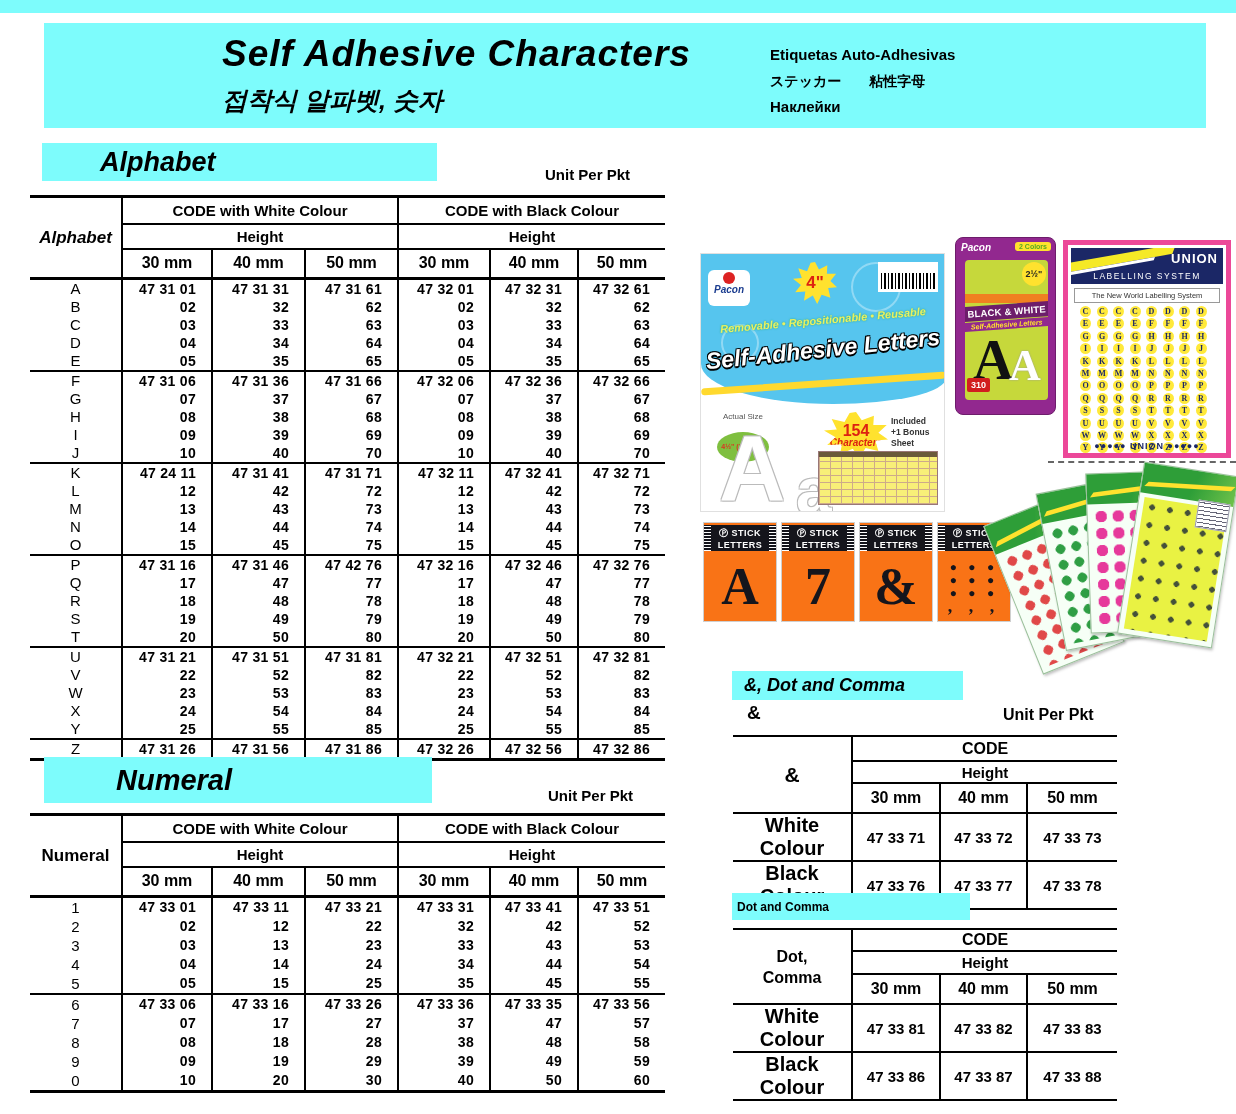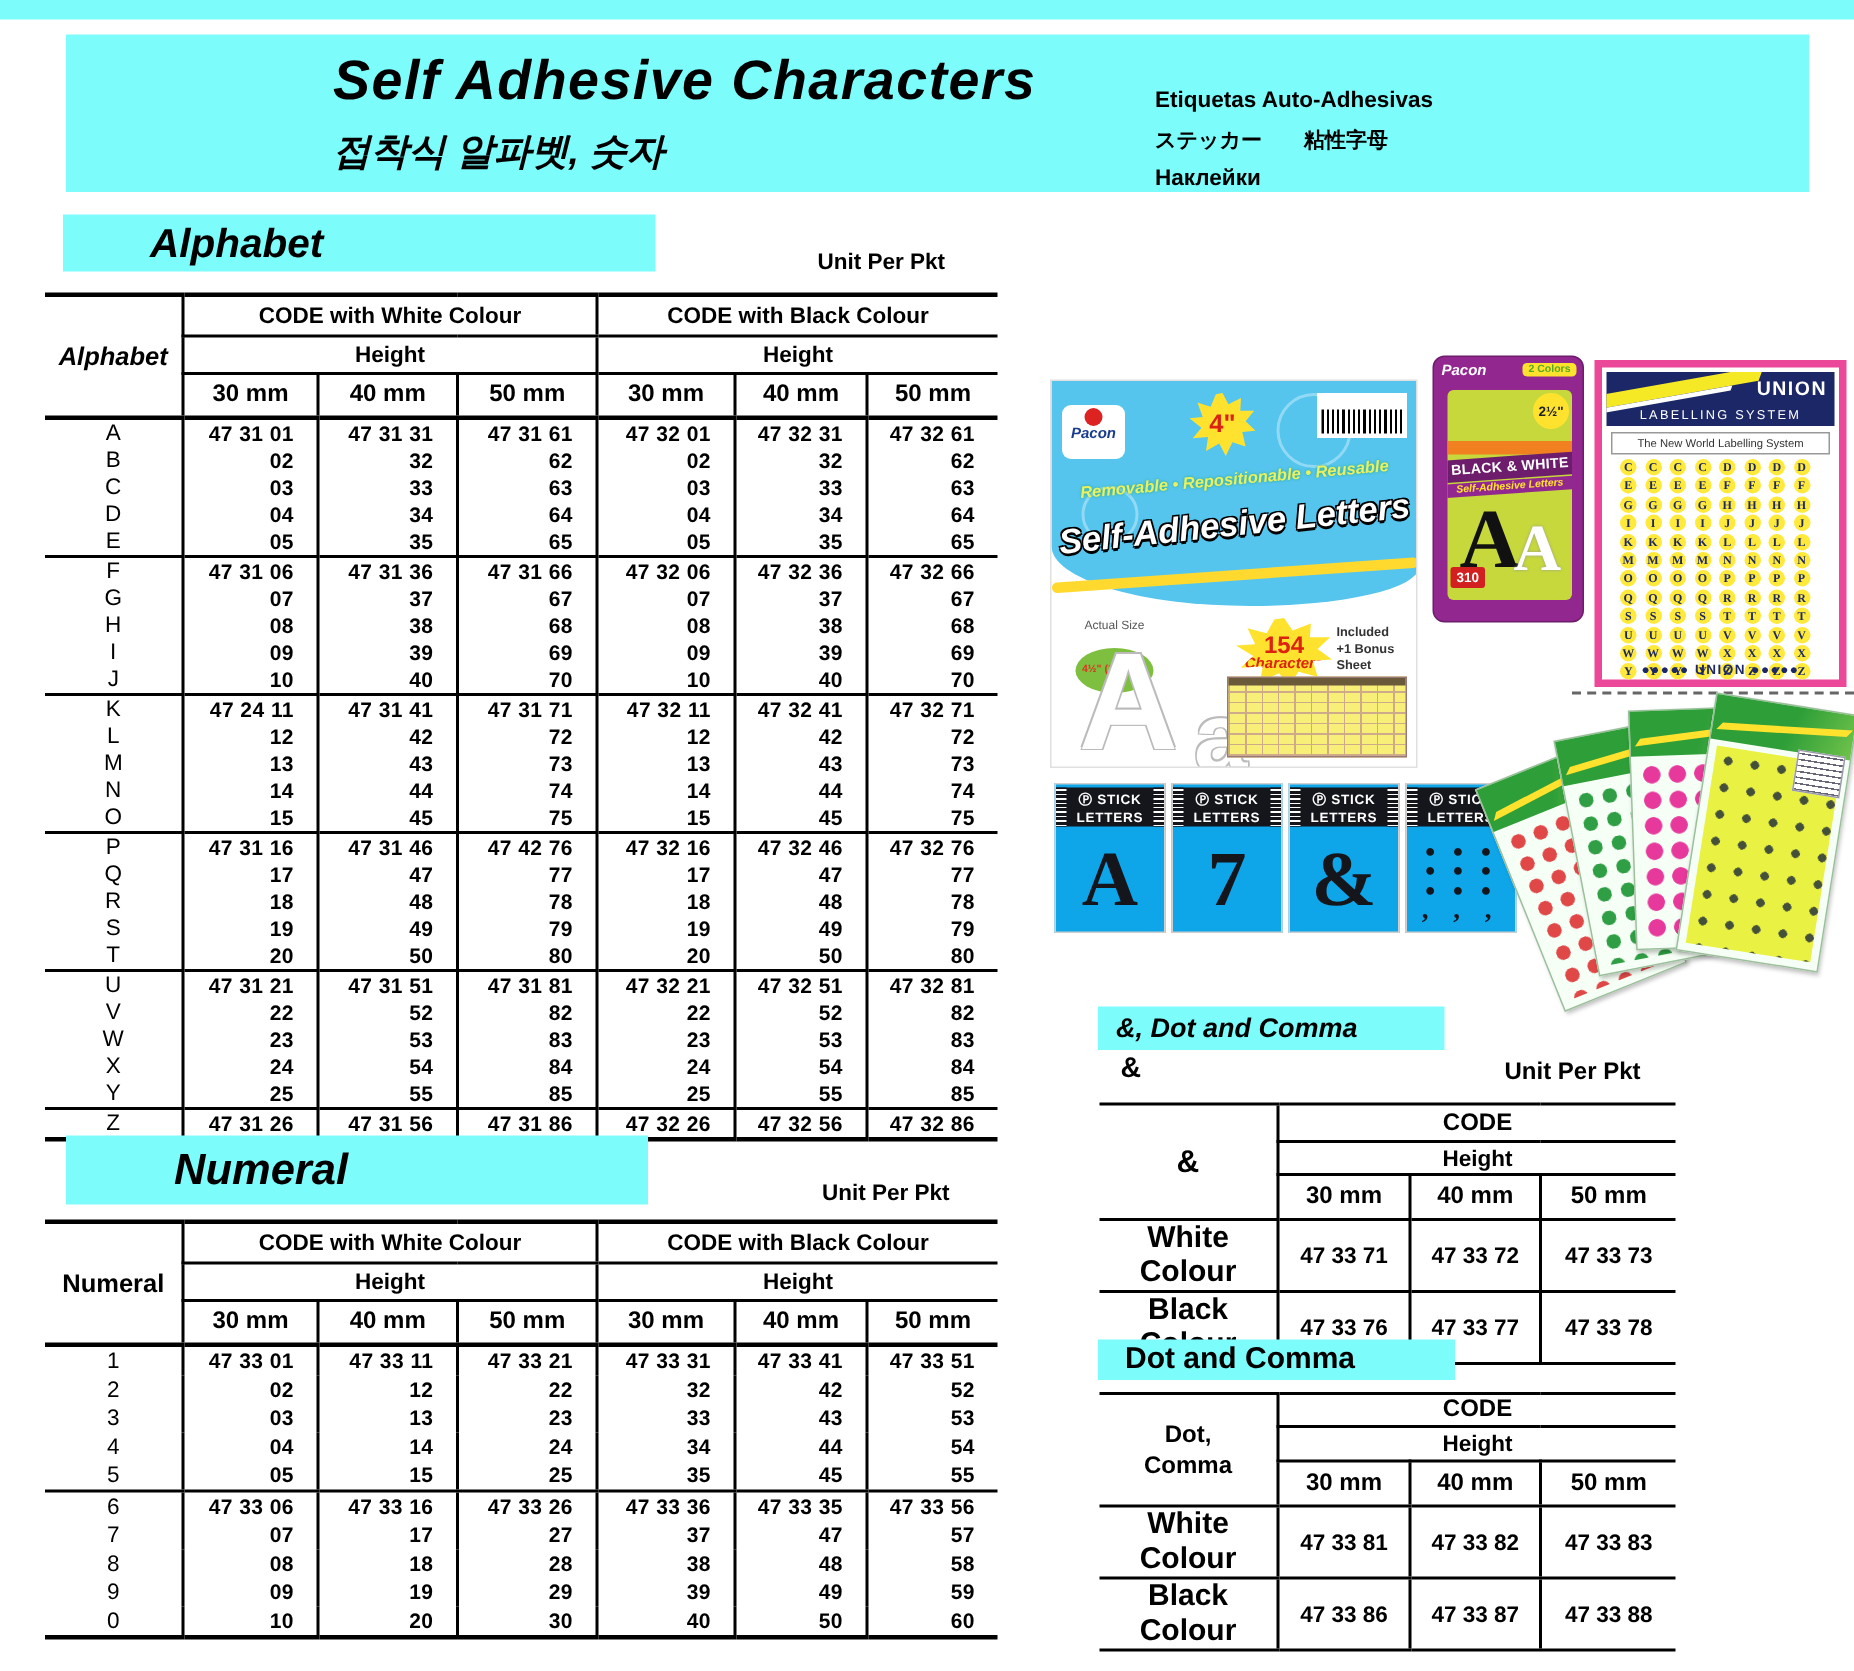--- a/index.html
+++ b/index.html
@@ -5,32 +5,32 @@
   html,body{margin:0;padding:0;background:#fff;}
   .page{position:relative;width:1236px;height:1114px;background:#fff;overflow:hidden;
         font-family:"Liberation Sans",sans-serif;color:#000;}
   .abs{position:absolute;}
 
   
   .top-strip{left:0;top:0;width:1236px;height:13px;background:#7dfcfc;}
   .header-block{left:44px;top:23px;width:1162px;height:105px;background:#7dfcfc;}
   .main-title{left:222px;top:33px;font-size:37px;font-weight:bold;font-style:italic;letter-spacing:1px;}
   .main-subtitle{left:222px;top:84px;font-size:25px;font-weight:bold;font-style:italic;}
-  .translations{left:770px;top:42px;font-size:15px;font-weight:bold;line-height:26px;margin-top:12px;}
+  .translations{left:770px;top:42px;font-size:15px;font-weight:bold;line-height:26px;}
 
   
   .bar{background:#7dfcfc;display:flex;align-items:center;}
   .alpha-bar{left:42px;top:143px;width:395px;height:38px;}
   .alpha-bar .t{padding-left:58px;font-size:27px;font-weight:bold;font-style:italic;}
   .num-bar{left:44px;top:757px;width:388px;height:46px;}
   .num-bar .t{padding-left:72px;font-size:29px;font-weight:bold;font-style:italic;}
   .amp-bar{left:732px;top:671px;width:231px;height:29px;align-items:center;}
   .amp-bar .t{padding-left:12px;font-size:18px;font-weight:bold;font-style:italic;}
   .dot-bar{left:732px;top:893px;width:238px;height:27px;}
-  .dot-bar .t{padding-left:18px;font-size:20px;font-weight:bold;}
+  .dot-bar .t{padding-left:5px;font-size:12px;font-weight:bold;}
   .unit{font-size:15px;font-weight:bold;}
   .unit-alpha{left:545px;top:166px;}
   .unit-num{left:548px;top:787px;}
   .unit-amp{left:1003px;top:706px;font-size:16px;}
   .amp-label{left:747px;top:702px;font-size:19px;font-weight:bold;}
 
   
   table.codes{border-collapse:collapse;table-layout:fixed;}
   table.codes th,table.codes td{padding:0;overflow:hidden;}
   .codes thead th{font-weight:bold;}
@@ -164,21 +164,21 @@
   .un-grid{position:absolute;left:10px;top:61px;}
   .u-row{height:12.4px;white-space:nowrap;}
   .u-dot{display:inline-block;width:11px;height:11px;margin:0 3.5px 0 2px;background:#ffe93a;
       border-radius:50%;color:#1b2766;font-family:"Liberation Serif",serif;font-size:8px;
       font-weight:bold;text-align:center;line-height:11px;vertical-align:top;}
   .un-foot{position:absolute;left:0;bottom:2px;width:100%;text-align:center;color:#1b2766;
       font-size:9px;font-weight:bold;letter-spacing:1px;white-space:nowrap;}
   .un-dash{left:1048px;top:461px;width:188px;border-bottom:2px dashed #666;}
 
   
-  .stick{top:522px;width:74px;height:100px;background:#0ea5e9;border:1px solid #cfcfcf;}
+  .stick{top:522px;width:74px;height:100px;background:#f97316;border:1px solid #cfcfcf;}
   .st-head{position:absolute;left:0;top:2px;width:100%;height:26px;background:#15151c;
       color:#fff;text-align:center;font-size:9px;font-weight:bold;line-height:12px;
       letter-spacing:.5px;padding-top:2px;box-sizing:border-box;}
   .st-head:before,.st-head:after{content:"";position:absolute;top:0;width:7px;height:100%;
       background:repeating-linear-gradient(0deg,#fff 0 1px,#15151c 1px 3px);}
   .st-head:before{left:0;} .st-head:after{right:0;}
   .st-body{position:absolute;left:0;top:28px;width:100%;height:70px;display:flex;
       align-items:center;justify-content:center;font-family:"Liberation Serif",serif;
       font-weight:bold;font-size:52px;color:#15151c;}
   .st-dots{font-size:12px;line-height:13px;letter-spacing:4px;text-align:center;

